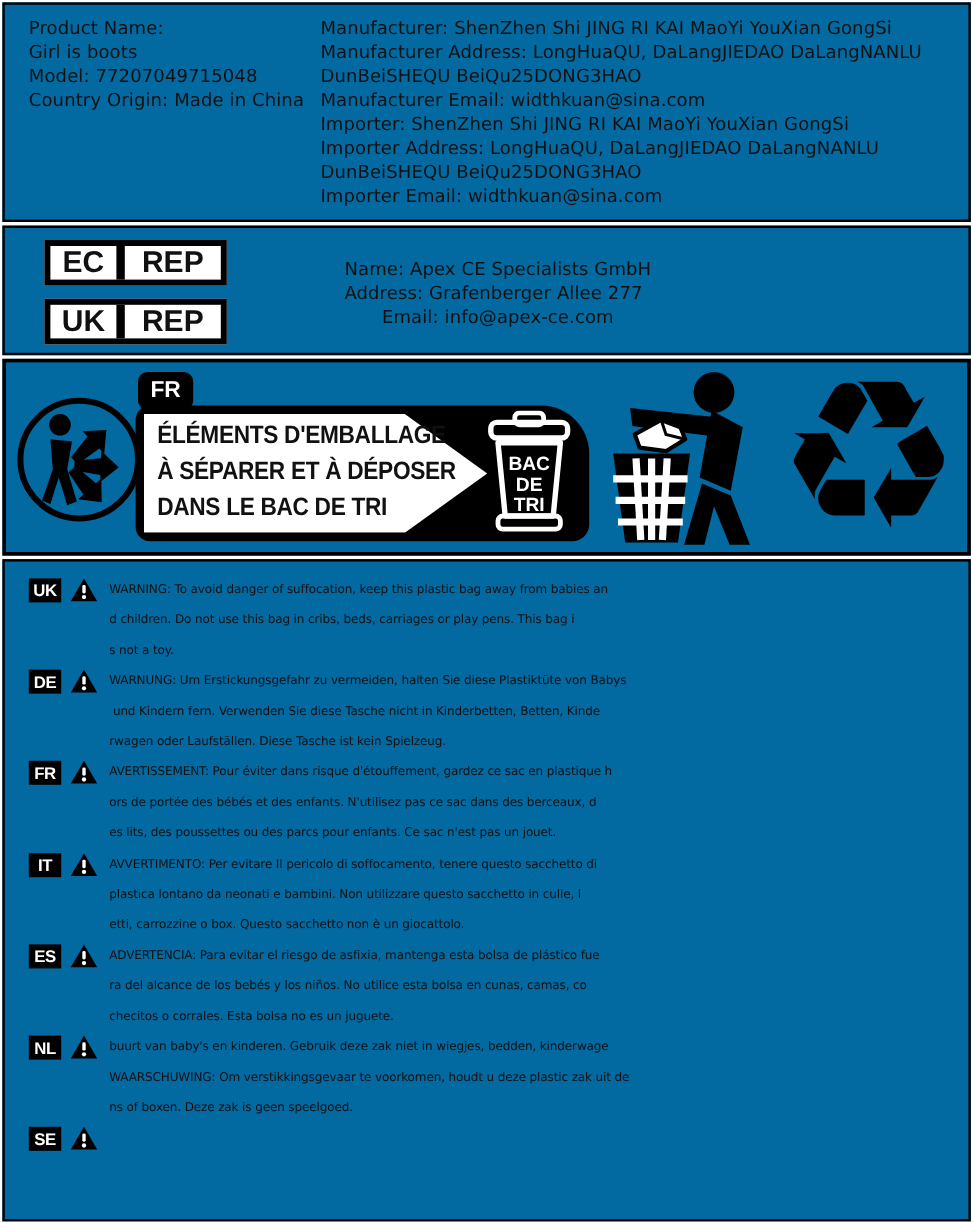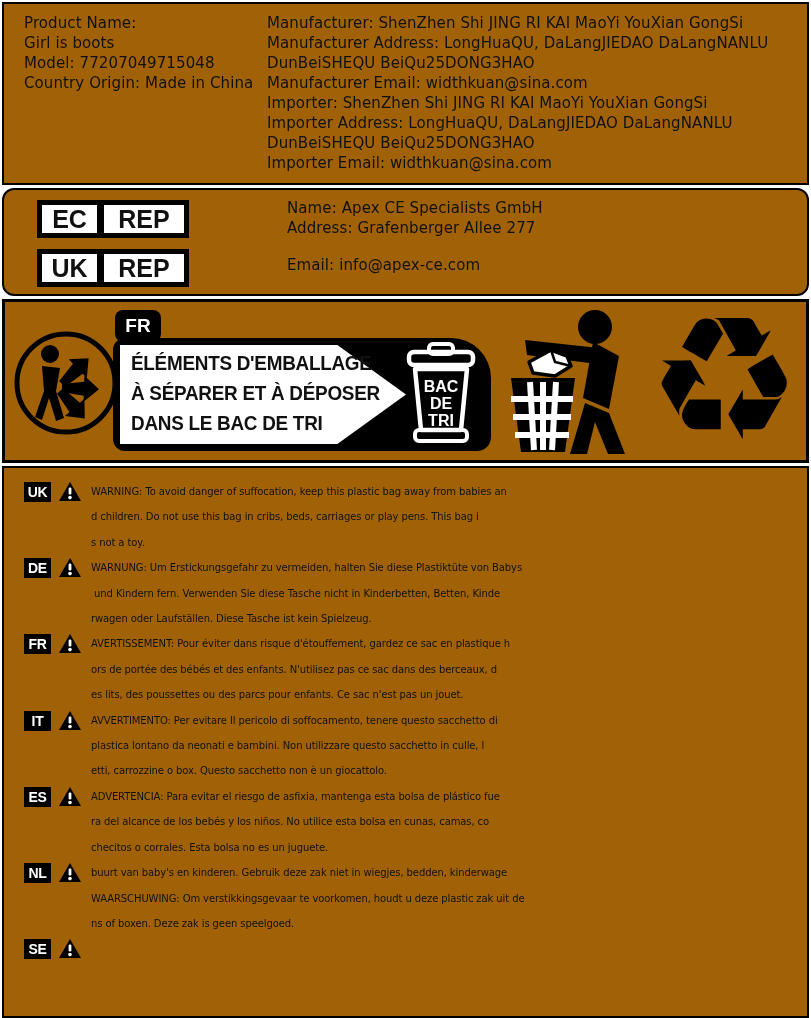--- a/index.html
+++ b/index.html
@@ -1,35 +1,35 @@
 <!DOCTYPE html>
 <html><head>
 <meta charset="utf-8">
 <style>
   html,body{margin:0;padding:0;background:#fff;}
   body{width:811px;height:1018px;font-family:"DejaVu Sans",sans-serif;color:#111;}
   .page{position:relative;width:811px;height:1018px;padding-top:2px;box-sizing:border-box;}
-  .box{border:2px solid #000;margin:0 2px 3px 2px;box-sizing:border-box;position:relative;background:#a16207;overflow:hidden;}
+  .box{border:2px solid #000;margin:0 2px 3px 2px;box-sizing:border-box;position:relative;background:#0369a1;overflow:hidden;}
   .box1{height:183px;display:flex;}
-  .box2{height:108px;border-radius:12px;}
+  .box2{height:108px;}
   .box3{height:164px;border-width:3px;}
   .box4{height:552px;padding:11px 0 0 20px;}
   
   .col-left{width:263px;padding:9px 0 0 20px;box-sizing:border-box;flex:none;}
   .col-right{flex:1;padding-top:9px;white-space:nowrap;}
   .tline{font-size:15px;line-height:20px;letter-spacing:.1px;}
   
   .rep-box{position:absolute;left:33px;width:152px;height:38px;border:5px solid #000;box-sizing:border-box;display:flex;align-items:stretch;background:#fff;}
   .rep-ec{top:10px;}
   .rep-uk{top:59px;}
   .rep-code{width:55px;display:flex;align-items:center;justify-content:center;font-weight:bold;font-size:25px;font-family:"Liberation Sans",sans-serif;letter-spacing:0;}
   .rep-divider{width:7px;background:#000;}
   .rep-label{flex:1;display:flex;align-items:center;justify-content:center;font-weight:bold;font-size:25px;font-family:"Liberation Sans",sans-serif;}
-  .rep-contact{position:absolute;left:283px;top:8px;font-size:15px;line-height:20px;}
-  .rep-email{margin-top:17px;}
+  .rep-contact{position:absolute;left:283px;top:24px;font-size:15px;line-height:20px;}
+  .rep-email{text-align:center;}
   
   .triman{position:absolute;left:7px;top:26px;}
   .fr-tab{position:absolute;left:110px;top:8px;width:46px;height:32px;background:#000;border-radius:8px;color:#fff;font-weight:bold;font-size:19px;font-family:"Liberation Sans",sans-serif;display:flex;align-items:center;justify-content:center;}
   .banner{position:absolute;left:108px;top:36px;width:378px;height:113px;background:#000;border-radius:12px 40px 14px 12px;}
   .banner-white{position:absolute;left:7px;top:7px;width:286px;height:99px;background:#fff;clip-path:polygon(0 0,76% 0,100% 50%,76% 100%,0 100%);}
   .banner-text{position:absolute;left:18px;top:10px;font-family:"Liberation Sans",sans-serif;font-weight:bold;font-size:21px;line-height:30px;color:#111;letter-spacing:-.3px;transform:scaleX(.9);transform-origin:left top;white-space:nowrap;}
   .bin{position:absolute;left:288px;top:4px;}
   .bin text{font-family:"Liberation Sans",sans-serif;font-weight:bold;fill:#fff;}
   .tidyman{position:absolute;left:492px;top:4px;}
   .recycle{position:absolute;left:634px;top:-6px;width:170px;height:168px;display:flex;align-items:center;justify-content:center;font-size:172px;line-height:160px;color:#000;font-family:"DejaVu Sans",sans-serif;}

